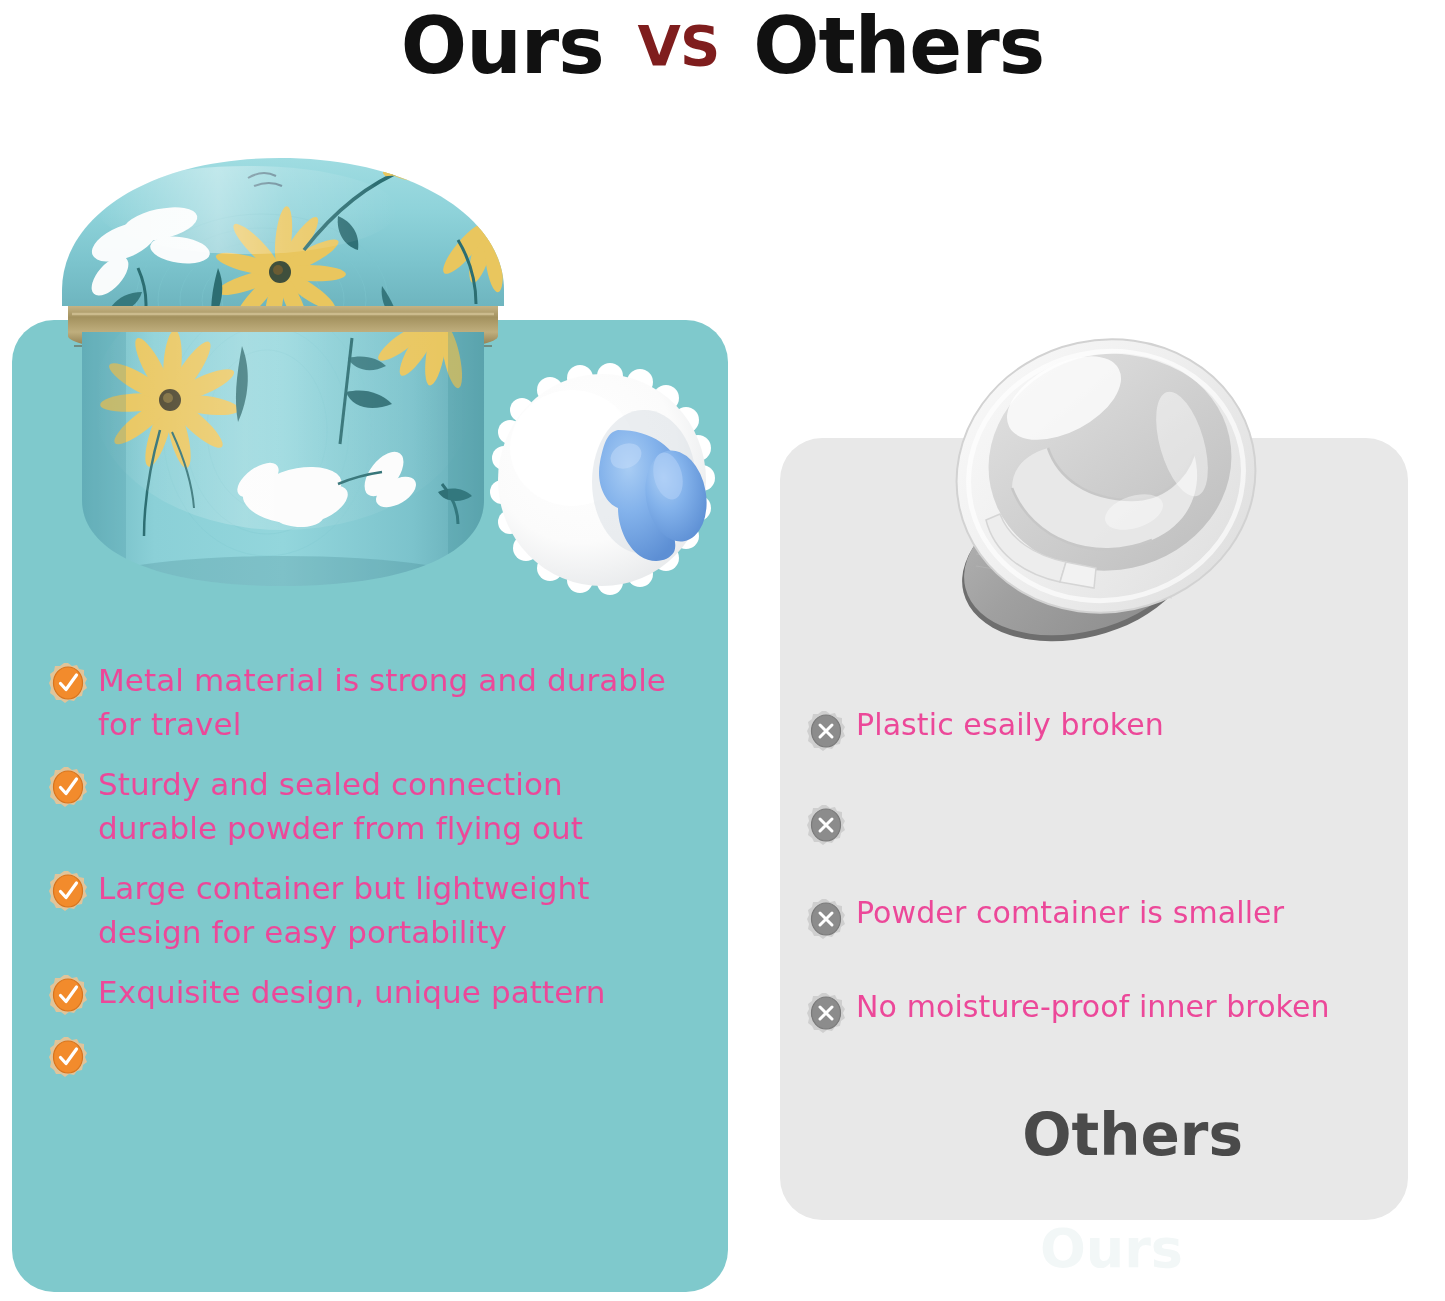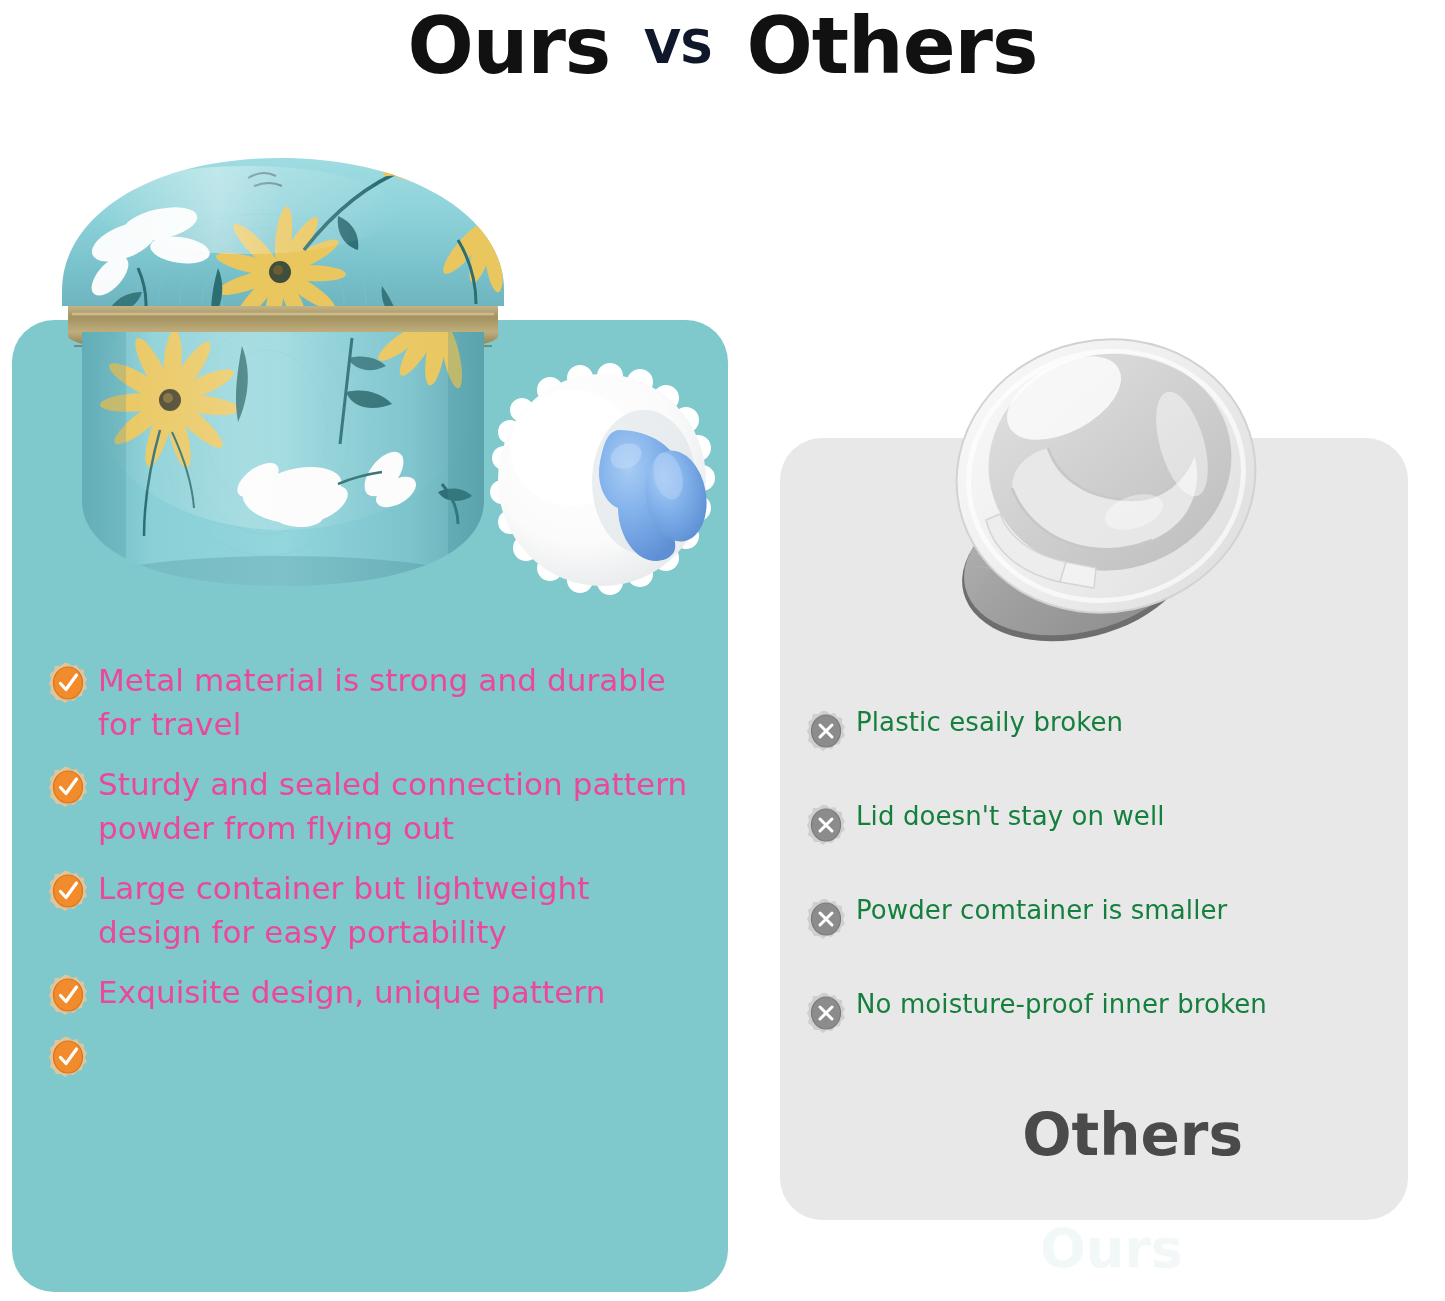--- a/index.html
+++ b/index.html
@@ -36,24 +36,24 @@
   .title-word {
     font-family: "DejaVu Sans", sans-serif;
     font-size: 78px;
     font-weight: bold;
     letter-spacing: -1px;
     line-height: 1;
     color: #111111;
   }
   .title-vs {
     font-family: "DejaVu Sans", sans-serif;
-    font-size: 47px;
+    font-size: 56px;
     font-weight: bold;
     line-height: 1;
-    color: #0f172a;
+    color: #7f1d1d;
     letter-spacing: -1px;
   }
 
   
   .panel {
     position: absolute;
     border-radius: 42px;
   }
   .panel-ours {
     left: 12px;
@@ -98,22 +98,22 @@
   .feature-text {
     font-family: "DejaVu Sans", sans-serif;
     font-size: 31px;
     line-height: 1.42;
     letter-spacing: 0.1px;
   }
   .list-ours .feature-text {
     color: #ec4899;
   }
   .list-others .feature-text {
-    color: #15803d;
-    font-size: 26px;
+    color: #ec4899;
+    font-size: 30px;
     line-height: 1.25;
   }
 
   
   .brand-label {
     position: absolute;
     font-family: "DejaVu Sans", sans-serif;
     font-weight: bold;
     line-height: 1;
     white-space: nowrap;
@@ -463,21 +463,21 @@
     </li>
     <li class="feature-item">
       <span class="badge">
         <svg viewBox="0 0 40 42">
           <path d="M20 1 L24 4 L29 3 L31 7 L36 8 L36 13 L39 17 L37 21 L39 26 L35 29 L34 34 L29 35 L26 39 L21 38 L17 41 L13 38 L8 38 L6 34 L2 31 L3 26 L1 21 L3 17 L2 12 L6 9 L7 4 L12 4 L16 1 Z" fill="#E0C49A"></path>
           <ellipse cx="20" cy="21" rx="14.5" ry="16" fill="#F28B2C"></ellipse>
           <ellipse cx="20" cy="21" rx="14.5" ry="16" fill="none" stroke="#D9741C" stroke-width="1.2"></ellipse>
           <path d="M12.5 21.5 L18 27.5 L28.5 13" stroke="#FFFFFF" stroke-width="3.2" fill="none" stroke-linecap="round" stroke-linejoin="round"></path>
         </svg>
       </span>
-      <span class="feature-text">Sturdy and sealed connection pattern powder from flying out</span>
+      <span class="feature-text">Sturdy and sealed connection durable powder from flying out</span>
     </li>
     <li class="feature-item">
       <span class="badge">
         <svg viewBox="0 0 40 42">
           <path d="M20 1 L24 4 L29 3 L31 7 L36 8 L36 13 L39 17 L37 21 L39 26 L35 29 L34 34 L29 35 L26 39 L21 38 L17 41 L13 38 L8 38 L6 34 L2 31 L3 26 L1 21 L3 17 L2 12 L6 9 L7 4 L12 4 L16 1 Z" fill="#E0C49A"></path>
           <ellipse cx="20" cy="21" rx="14.5" ry="16" fill="#F28B2C"></ellipse>
           <ellipse cx="20" cy="21" rx="14.5" ry="16" fill="none" stroke="#D9741C" stroke-width="1.2"></ellipse>
           <path d="M12.5 21.5 L18 27.5 L28.5 13" stroke="#FFFFFF" stroke-width="3.2" fill="none" stroke-linecap="round" stroke-linejoin="round"></path>
         </svg>
       </span>
@@ -520,21 +520,20 @@
     </li>
     <li class="feature-item">
       <span class="badge">
         <svg viewBox="0 0 40 42">
           <path d="M20 1 L24 4 L29 3 L31 7 L36 8 L36 13 L39 17 L37 21 L39 26 L35 29 L34 34 L29 35 L26 39 L21 38 L17 41 L13 38 L8 38 L6 34 L2 31 L3 26 L1 21 L3 17 L2 12 L6 9 L7 4 L12 4 L16 1 Z" fill="#CFCFCF"></path>
           <ellipse cx="20" cy="21" rx="14.5" ry="16" fill="#8C8C8C"></ellipse>
           <ellipse cx="20" cy="21" rx="14.5" ry="16" fill="none" stroke="#7A7A7A" stroke-width="1.2"></ellipse>
           <path d="M14 15 L26 27 M26 15 L14 27" stroke="#FFFFFF" stroke-width="3" fill="none" stroke-linecap="round"></path>
         </svg>
       </span>
-      <span class="feature-text">Lid doesn't stay on well</span>
     </li>
     <li class="feature-item">
       <span class="badge">
         <svg viewBox="0 0 40 42">
           <path d="M20 1 L24 4 L29 3 L31 7 L36 8 L36 13 L39 17 L37 21 L39 26 L35 29 L34 34 L29 35 L26 39 L21 38 L17 41 L13 38 L8 38 L6 34 L2 31 L3 26 L1 21 L3 17 L2 12 L6 9 L7 4 L12 4 L16 1 Z" fill="#CFCFCF"></path>
           <ellipse cx="20" cy="21" rx="14.5" ry="16" fill="#8C8C8C"></ellipse>
           <ellipse cx="20" cy="21" rx="14.5" ry="16" fill="none" stroke="#7A7A7A" stroke-width="1.2"></ellipse>
           <path d="M14 15 L26 27 M26 15 L14 27" stroke="#FFFFFF" stroke-width="3" fill="none" stroke-linecap="round"></path>
         </svg>
       </span>

